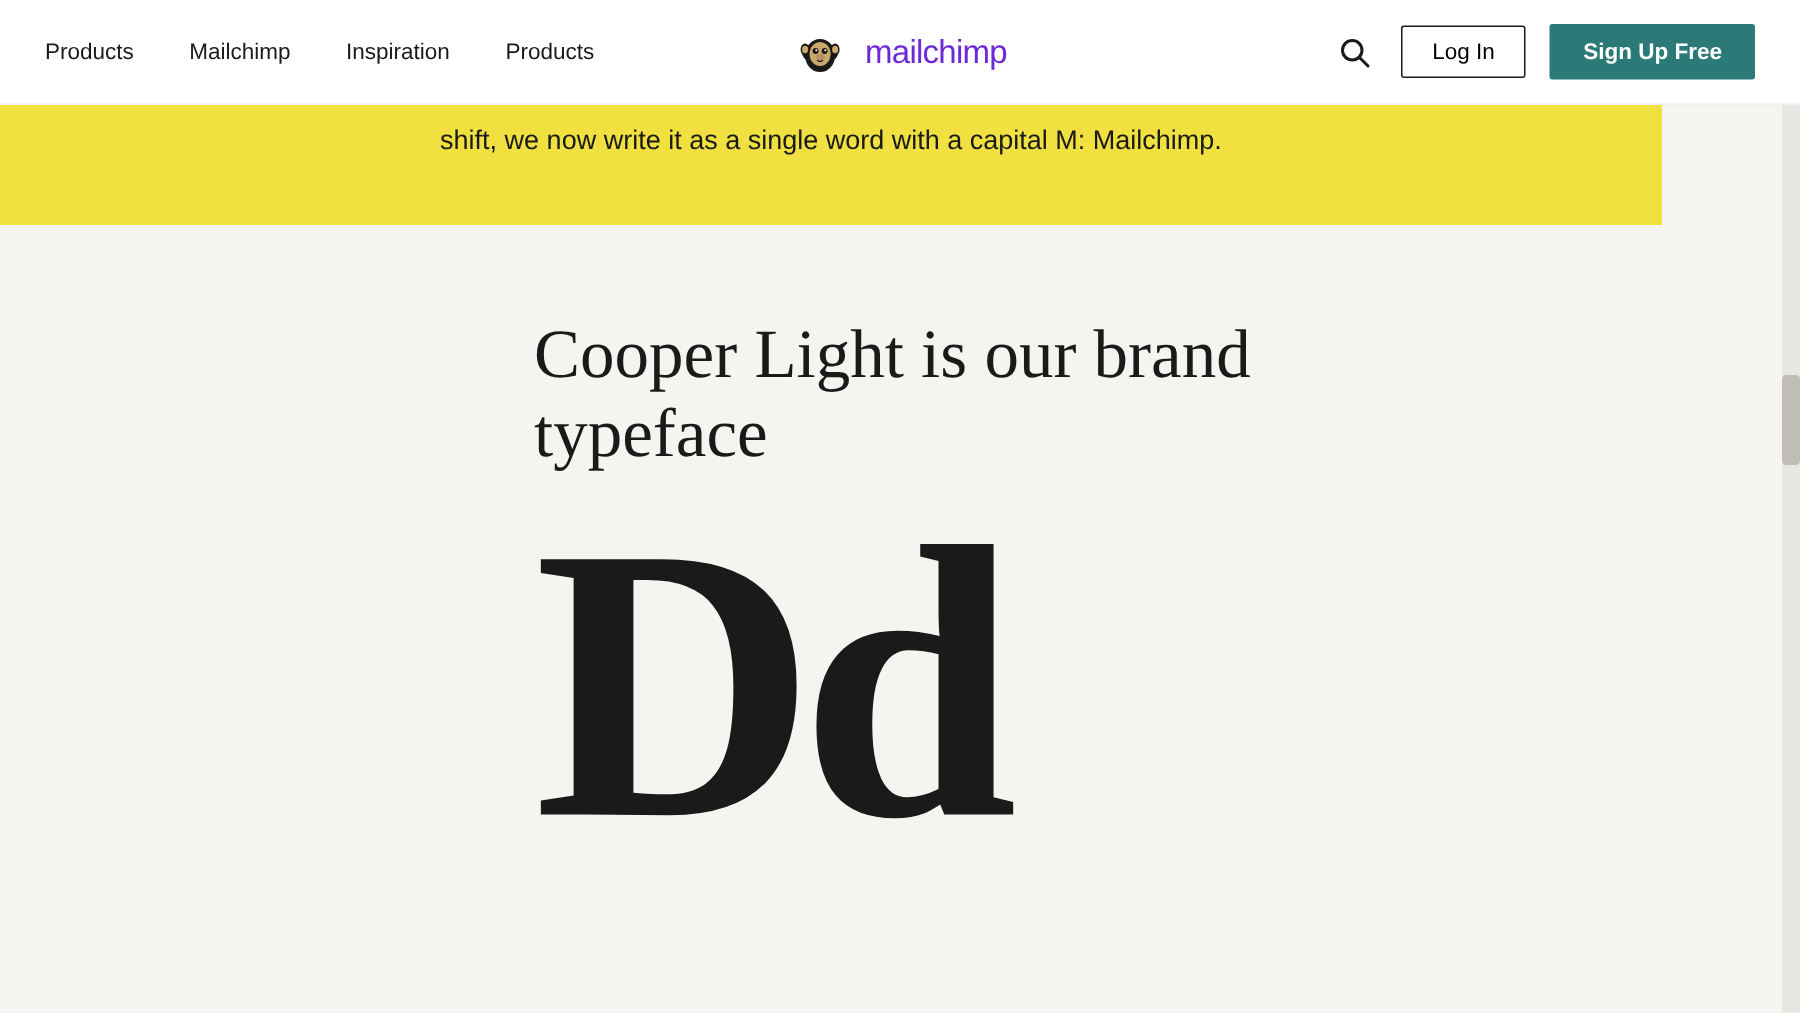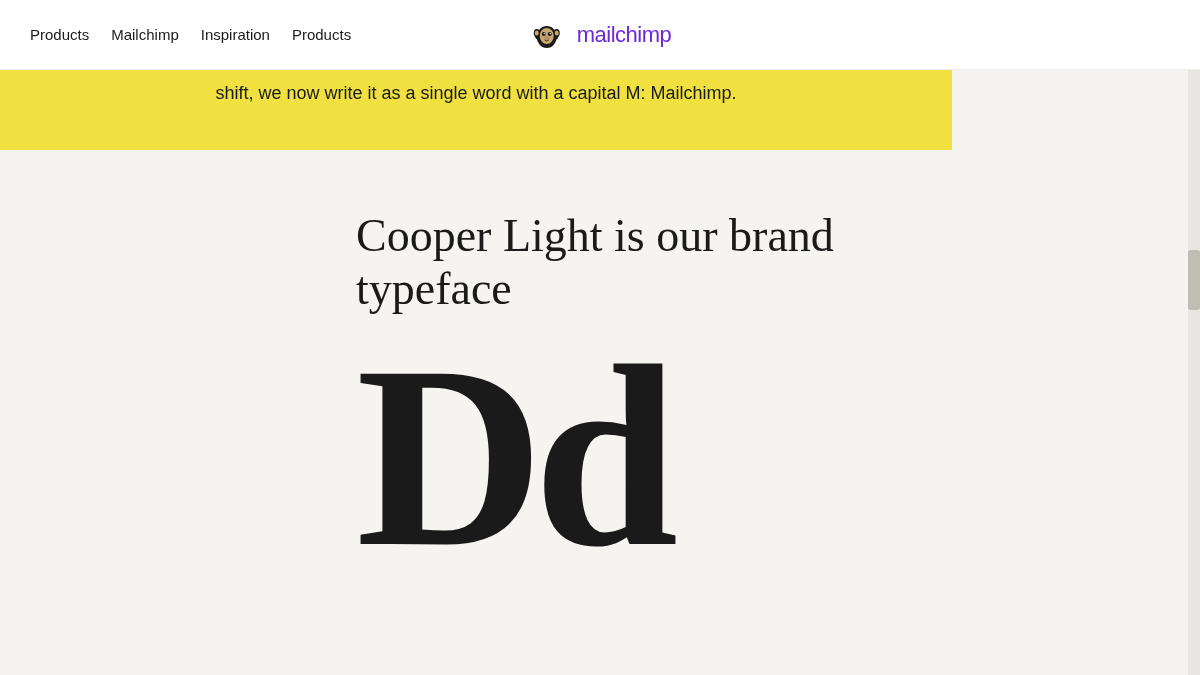--- a/index.html
+++ b/index.html
@@ -29,21 +29,21 @@
       align-items: center;
       justify-content: space-between;
       padding: 0 30px;
       z-index: 100;
       border-bottom: 1px solid #eee;
     }
 
     .nav-left {
       display: flex;
       align-items: center;
-      gap: 22px;
+      gap: 37px;
     }
 
     .nav-item {
       font-size: 15px;
       color: #1a1a1a;
       cursor: pointer;
       font-weight: 500;
     }
 
     .nav-logo {
@@ -97,21 +97,21 @@
       font-weight: 400;
       color: #6d28d9;
       letter-spacing: -0.5px;
     }
 
     
     .yellow-banner {
       position: absolute;
       top: 70px;
       left: 0;
-      width: 952px;
+      width: 1108px;
       background: #f0e040;
       padding: 0 0 40px 0;
       min-height: 80px;
       display: flex;
       align-items: flex-end;
       justify-content: center;
     }
 
     .yellow-banner-text {
       font-size: 18px;
@@ -215,20 +215,30 @@
       <path d="M16 23 Q18 25 20 23" stroke="#1a1a1a" stroke-width="0.8" fill="none"></path>
 
       <ellipse cx="8" cy="16" rx="3" ry="4" fill="#1a1a1a"></ellipse>
       <ellipse cx="28" cy="16" rx="3" ry="4" fill="#1a1a1a"></ellipse>
       <ellipse cx="8" cy="16" rx="2" ry="2.5" fill="#c8a96a"></ellipse>
       <ellipse cx="28" cy="16" rx="2" ry="2.5" fill="#c8a96a"></ellipse>
     </svg>
     <span class="logo-text">mailchimp</span>
   </div>
 
+  <div class="nav-right">
+    <button class="search-icon-btn">
+      <svg width="22" height="22" viewBox="0 0 22 22" fill="none">
+        <circle cx="9.5" cy="9.5" r="6.5" stroke="#1a1a1a" stroke-width="2"></circle>
+        <line x1="14.5" y1="14.5" x2="20" y2="20" stroke="#1a1a1a" stroke-width="2" stroke-linecap="round"></line>
+      </svg>
+    </button>
+    <button class="btn-login">Log In</button>
+    <button class="btn-signup">Sign Up Free</button>
+  </div>
 </nav>
 
 <div class="yellow-banner">
   <p class="yellow-banner-text">shift, we now write it as a single word with a capital M: Mailchimp.</p>
 </div>
 
 <div class="main-content">
   <h2 class="section-heading">Cooper Light is our brand typeface</h2>
   <span class="big-letter">Dd</span>
 </div>

